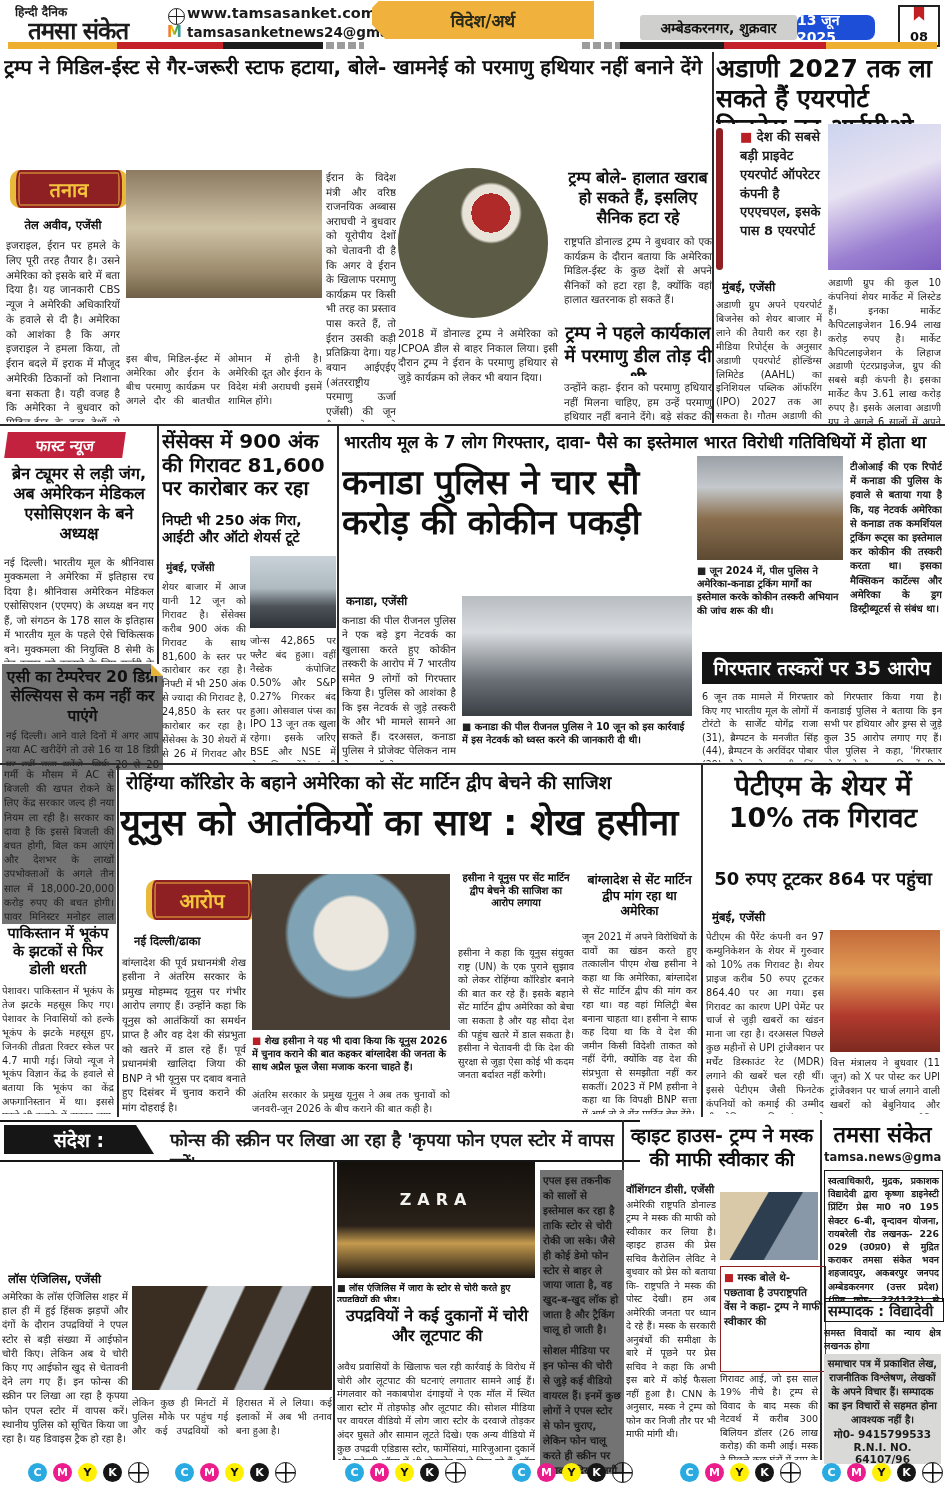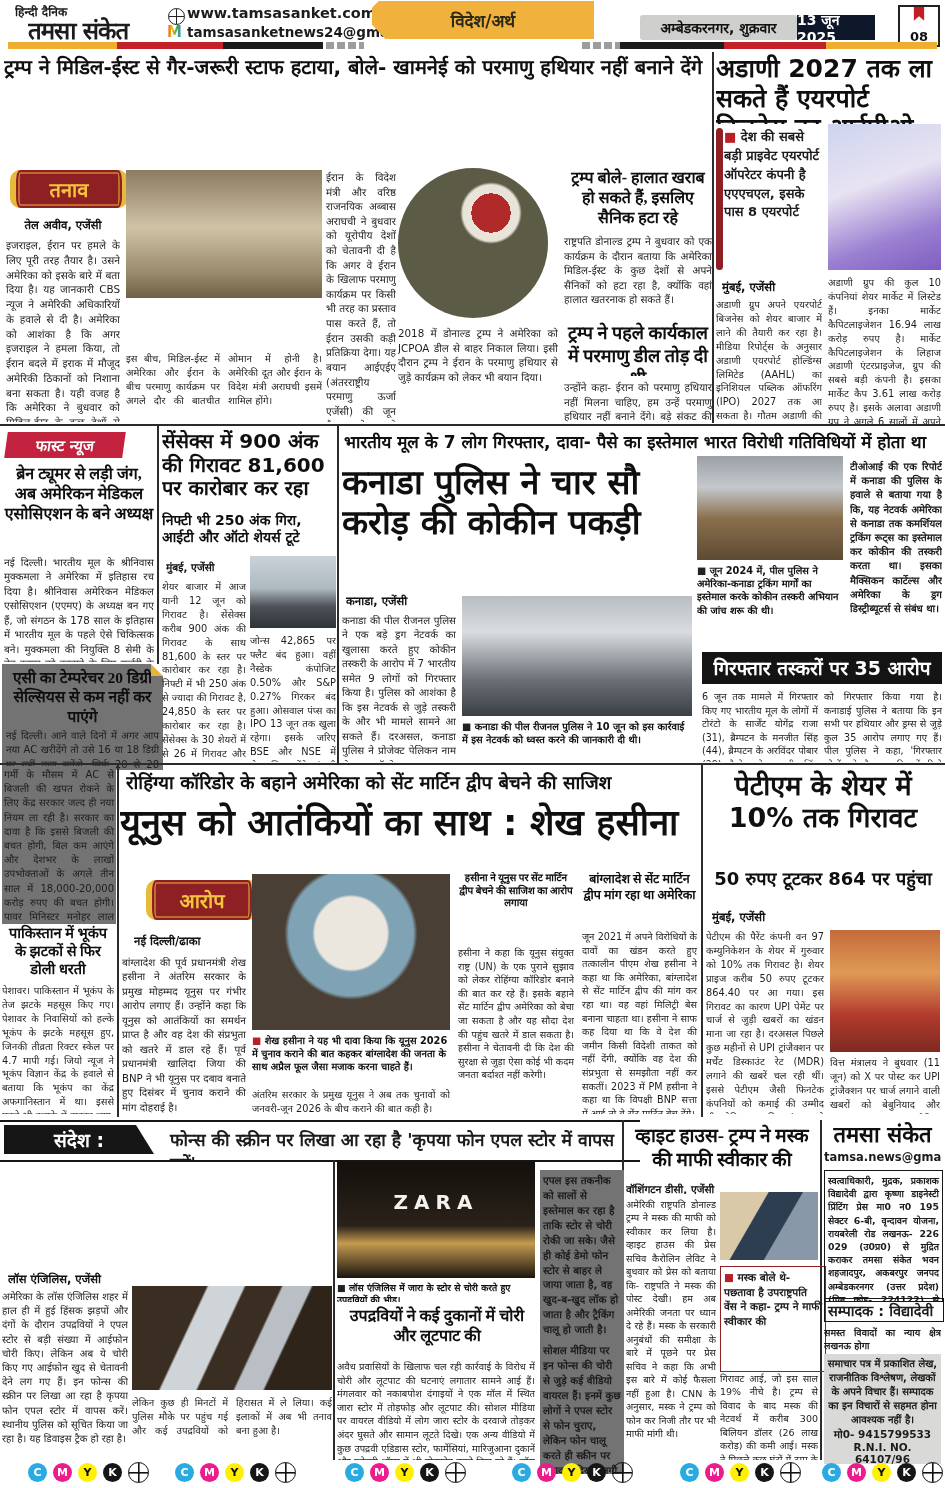--- a/index.html
+++ b/index.html
@@ -27,30 +27,30 @@
   .dot{width:19px;height:19px;border-radius:50%;font-size:11px;font-weight:bold;display:flex;align-items:center;justify-content:center;}
   .dC{background:#29abe2;color:#fff;}
   .dM{background:#ec1c8d;color:#fff;}
   .dY{background:#ffef00;color:#111;}
   .dK{background:#161616;color:#fff;}
   .reg{width:19px;height:19px;border:1.6px solid #111;border-radius:50%;background:
     linear-gradient(#111,#111) center/1.6px 100% no-repeat,
     linear-gradient(#111,#111) center/100% 1.6px no-repeat;}
   .ribbon{background:#f0b23c;color:#2a2a1a;font-weight:bold;display:flex;align-items:center;justify-content:center;clip-path:polygon(0 18%,3% 0,100% 0,100% 100%,6% 100%,0 62%);}
   .citybar{background:#cfcfcd;color:#111;font-weight:bold;display:flex;align-items:center;justify-content:center;border-radius:3px;}
-  .datebar{background:#0f172a;color:#fff;font-weight:bold;display:flex;align-items:center;justify-content:center;}
+  .datebar{background:#1d4ed8;color:#fff;font-weight:bold;display:flex;align-items:center;justify-content:center;border-radius:8px;}
   .pageico{background:#fff;border:2px solid #222;position:relative;}
   .pageico .bm{position:absolute;top:-2px;left:50%;transform:translateX(-50%);width:11px;height:16px;background:#c11f24;clip-path:polygon(0 0,100% 0,100% 100%,50% 70%,0 100%);}
   .pageico .num{position:absolute;bottom:1px;width:100%;text-align:center;font-weight:bold;font-size:13px;color:#111;}
   .globe{width:15px;height:15px;border:1.6px solid #222;border-radius:50%;background:
     linear-gradient(#222,#222) center/1.4px 100% no-repeat,
     linear-gradient(#222,#222) center/100% 1.4px no-repeat;display:inline-block;}
   .gmailM{font-weight:900;font-size:15px;background:linear-gradient(90deg,#ea4335,#fbbc05,#34a853,#4285f4);-webkit-background-clip:text;background-clip:text;color:transparent;}
   .maroonbar{position:absolute;left:0;top:0;bottom:0;width:7px;background:#8e1f23;border-radius:4px;}
-  .subhead-box{font-weight:bold;text-align:center;color:#0f0f0f;line-height:1.25;font-family:Liberation Serif, serif;}
+  .subhead-box{font-weight:bold;text-align:center;color:#0f0f0f;line-height:1.25;}
 </style>
 </head>
 <body>
 
 <div class="page">
 
   <div class="abs" style="left:15px;top:3px;width:140px;height:15px;font-size:12px;font-weight:bold;">हिन्दी दैनिक</div>
   <div class="abs" style="left:28px;top:13px;width:140px;height:30px;font-size:24px;font-weight:900;letter-spacing:-1px;">तमसा संकेत</div>
   <span class="abs globe" style="left:168px;top:8px;"></span>
   <div class="abs" style="left:187px;top:5px;width:200px;height:17px;font-size:14.5px;font-weight:bold;">www.tamsasanket.com</div>
@@ -88,21 +88,21 @@
 
   <div class="abs subhead-box" style="left:564px;top:168px;width:148px;height:62px;font-size:16px;">ट्रम्प बोले- हालात खराब हो सकते हैं, इसलिए सैनिक हटा रहे</div>
   <div class="abs bt" style="left:564px;top:234px;width:148px;height:84px;font-size:10.3px;">राष्ट्रपति डोनाल्ड ट्रम्प ने बुधवार को एक कार्यक्रम के दौरान बताया कि अमेरिका मिडिल-ईस्ट के कुछ देशों से अपने सैनिकों को हटा रहा है, क्योंकि वहां हालात खतरनाक हो सकते हैं।</div>
   <div class="abs subhead-box" style="left:564px;top:322px;width:148px;height:54px;font-size:18px;">ट्रम्प ने पहले कार्यकाल में परमाणु डील तोड़ दी थी</div>
   <div class="abs bt" style="left:398px;top:326px;width:160px;height:96px;font-size:10.3px;">2018 में डोनाल्ड ट्रम्प ने अमेरिका को JCPOA डील से बाहर निकाल लिया। इसी दौरान ट्रम्प ने ईरान के परमाणु हथियार से जुड़े कार्यक्रम को लेकर भी बयान दिया।</div>
   <div class="abs bt" style="left:564px;top:380px;width:148px;height:42px;font-size:10.3px;">उन्होंने कहा- ईरान को परमाणु हथियार नहीं मिलना चाहिए, हम उन्हें परमाणु हथियार नहीं बनाने देंगे। बड़े संकट की स्थिति में दूतावासों से स्टाफ और उनके परिवारों को भी हटाया जा सकता है।</div>
 
   <div class="abs hl" style="left:716px;top:54px;width:226px;height:70px;font-size:25px;">अडाणी 2027 तक ला सकते हैं एयरपोर्ट बिजनेस का आईपीओ</div>
   <div class="abs" style="left:716px;top:128px;width:106px;height:142px;">
     <span class="maroonbar"></span>
-    <div class="redsq" style="margin-left:8px;font-size:13px;font-weight:bold;line-height:1.45;">देश की सबसे बड़ी प्राइवेट एयरपोर्ट ऑपरेटर कंपनी है एएएचएल, इसके पास 8 एयरपोर्ट</div>
+    <div class="redsq" style="margin-left:24px;font-size:13px;font-weight:bold;line-height:1.45;">देश की सबसे बड़ी प्राइवेट एयरपोर्ट ऑपरेटर कंपनी है एएएचएल, इसके पास 8 एयरपोर्ट</div>
   </div>
   <div class="abs photo" style="left:828px;top:124px;width:113px;height:146px;background:linear-gradient(160deg,#cdd4ef 0%,#e8e3f2 40%,#9a7fd1 75%,#7e5fc0 100%);"></div>
   <div class="abs" style="left:722px;top:276px;width:110px;height:18px;"><span class="byline byline-rule">मुंबई, एजेंसी</span></div>
   <div class="abs bt" style="left:716px;top:298px;width:106px;height:126px;font-size:9.8px;">अडाणी ग्रुप अपने एयरपोर्ट बिजनेस को शेयर बाजार में लाने की तैयारी कर रहा है। मीडिया रिपोर्ट्स के अनुसार अडाणी एयरपोर्ट होल्डिंग्स लिमिटेड (AAHL) का इनिशियल पब्लिक ऑफरिंग (IPO) 2027 तक आ सकता है। गौतम अडाणी की कंपनी AAHL भारत की सबसे बड़ी प्राइवेट एयरपोर्ट ऑपरेटर है। इस कंपनी के पास देश के 8 बड़े एयरपोर्ट्स की जिम्मेदारी है। इनमें मुंबई, अहमदाबाद, लखनऊ, जयपुर, मैंगलुरु, गुवाहाटी और तिरुवनंतपुरम एयरपोर्ट शामिल हैं। जल्द ही नवी मुंबई का नया इंटरनेशनल एयरपोर्ट भी शुरू होने वाला है।</div>
   <div class="abs bt" style="left:828px;top:276px;width:113px;height:148px;font-size:9.8px;">अडाणी ग्रुप की कुल 10 कंपनियां शेयर मार्केट में लिस्टेड हैं। इनका मार्केट कैपिटलाइजेशन 16.94 लाख करोड़ रुपए है। मार्केट कैपिटलाइजेशन के लिहाज अडाणी एंटरप्राइजेज, ग्रुप की सबसे बड़ी कंपनी है। इसका मार्केट कैप 3.61 लाख करोड़ रुपए है। इसके अलावा अडाणी ग्रुप ने अगले 6 सालों में अपने कैपेक्स पर 100 बिलियन डॉलर (लगभग 8.3 लाख करोड़ रुपए) खर्च करने की योजना बनाई है। चीफ फाइनेंशियल ऑफिसर (CFO) जुगेशिंदर (रॉबी) सिंह ने बताया कि ग्रुप के अधिग्रहण के बड़े हिस्से का निवेश एयरपोर्ट कारोबार में लगाया जाएगा।</div>
 
   <div class="abs hrule" style="left:0;top:424px;width:945px;"></div>
   <div class="abs vrule" style="left:157px;top:426px;height:337px;"></div>
   <div class="abs vrule" style="left:337px;top:426px;height:337px;"></div>
 
@@ -173,21 +173,21 @@
   <div class="abs vrule" style="left:333px;top:1160px;height:300px;"></div>
   <div class="abs vrule" style="left:622px;top:1120px;height:340px;"></div>
   <div class="abs vrule" style="left:820px;top:1120px;height:340px;"></div>
 
   <div class="abs" style="left:8px;top:1268px;width:150px;height:18px;"><span class="byline byline-rule">लॉस एंजिलिस, एजेंसी</span></div>
   <div class="abs bt" style="left:2px;top:1290px;width:126px;height:170px;font-size:10px;">अमेरिका के लॉस एंजिलिस शहर में हाल ही में हुई हिंसक झड़पों और दंगों के दौरान उपद्रवियों ने एपल स्टोर से बड़ी संख्या में आईफोन चोरी किए। लेकिन अब ये चोरी किए गए आईफोन खुद से चेतावनी देने लग गए हैं। इन फोन्स की स्क्रीन पर लिखा आ रहा है कृपया फोन एपल स्टोर में वापस करें। स्थानीय पुलिस को सूचित किया जा रहा है। यह डिवाइस ट्रैक हो रहा है।</div>
   <div class="abs photo" style="left:132px;top:1286px;width:200px;height:104px;background:linear-gradient(115deg,#3a2e22 0 30%,#cfd4d8 31% 45%,#3a2e22 46% 60%,#b9bfc4 61% 72%,#2e2419 73% 100%);"></div>
   <div class="abs bt cols2" style="left:132px;top:1396px;width:200px;height:62px;font-size:9.8px;">लेकिन कुछ ही मिनटों में पुलिस मौके पर पहुंच गई और कई उपद्रवियों को हिरासत में ले लिया। कई इलाकों में अब भी तनाव बना हुआ है।</div>
 
   <div class="abs photo" style="left:337px;top:1162px;width:198px;height:116px;background:linear-gradient(180deg,#14100c 0%,#2a221a 55%,#c49a4e 70%,#1c1610 100%);display:flex;align-items:flex-start;justify-content:center;">
-    <span style="color:#f4f2ee;font-size:20px;letter-spacing:6px;font-weight:bold;margin-top:28px;">ZARA</span>
+    <span style="color:#f4f2ee;font-size:16px;letter-spacing:6px;font-weight:bold;margin-top:28px;">ZARA</span>
   </div>
   <div class="abs caption" style="left:337px;top:1282px;width:198px;height:20px;font-size:9.2px;">लॉस एंजिलिस में जारा के स्टोर से चोरी करते हुए उपद्रवियों की भीड़।</div>
   <div class="abs subhead-box" style="left:340px;top:1306px;width:194px;height:52px;font-size:16px;">उपद्रवियों ने कई दुकानों में चोरी और लूटपाट की</div>
   <div class="abs bt" style="left:337px;top:1360px;width:198px;height:100px;font-size:9.6px;">अवैध प्रवासियों के खिलाफ चल रही कार्रवाई के विरोध में चोरी और लूटपाट की घटनाएं लगातार सामने आई हैं। मंगलवार को नकाबपोश दंगाइयों ने एक मॉल में स्थित जारा स्टोर में तोड़फोड़ और लूटपाट की। सोशल मीडिया पर वायरल वीडियो में लोग जारा स्टोर के दरवाजे तोड़कर अंदर घुसते और सामान लूटते दिखे। एक अन्य वीडियो में कुछ उपद्रवी एडिडास स्टोर, फार्मेसियां, मारिजुआना दुकानें और ज्वेलरी शॉप्स में भी तोड़फोड़ करते दिख रहे हैं। लॉस एंजिलिस पुलिस डिपार्टमेंट के अधिकारी क्रिस मिलर ने बताया- एक महिला को एपल स्टोर में चोरी करते हुए, रंगे हाथ गिरफ्तार किया गया।</div>
   <div class="abs cream" style="left:540px;top:1162px;width:78px;height:298px;padding:3px;margin-top:8px;">
     <div style="font-size:10.3px;font-weight:bold;line-height:1.45;">एपल इस तकनीक को सालों से इस्तेमाल कर रहा है ताकि स्टोर से चोरी रोकी जा सके। जैसे ही कोई डेमो फोन स्टोर से बाहर ले जाया जाता है, वह खुद-ब-खुद लॉक हो जाता है और ट्रैकिंग चालू हो जाती है।</div>
     <div style="font-size:10.3px;font-weight:bold;line-height:1.45;margin-top:6px;">सोशल मीडिया पर इन फोन्स की चोरी से जुड़े कई वीडियो वायरल हैं। इनमें कुछ लोगों ने एपल स्टोर से फोन चुराए, लेकिन फोन चालू करते ही स्क्रीन पर चेतावनी दिखने लगी और फोन काम करना बंद कर गया।</div>
   </div>
 
   <div class="abs subhead-box" style="left:626px;top:1124px;width:192px;height:52px;font-size:19px;">व्हाइट हाउस- ट्रम्प ने मस्क की माफी स्वीकार की</div>

